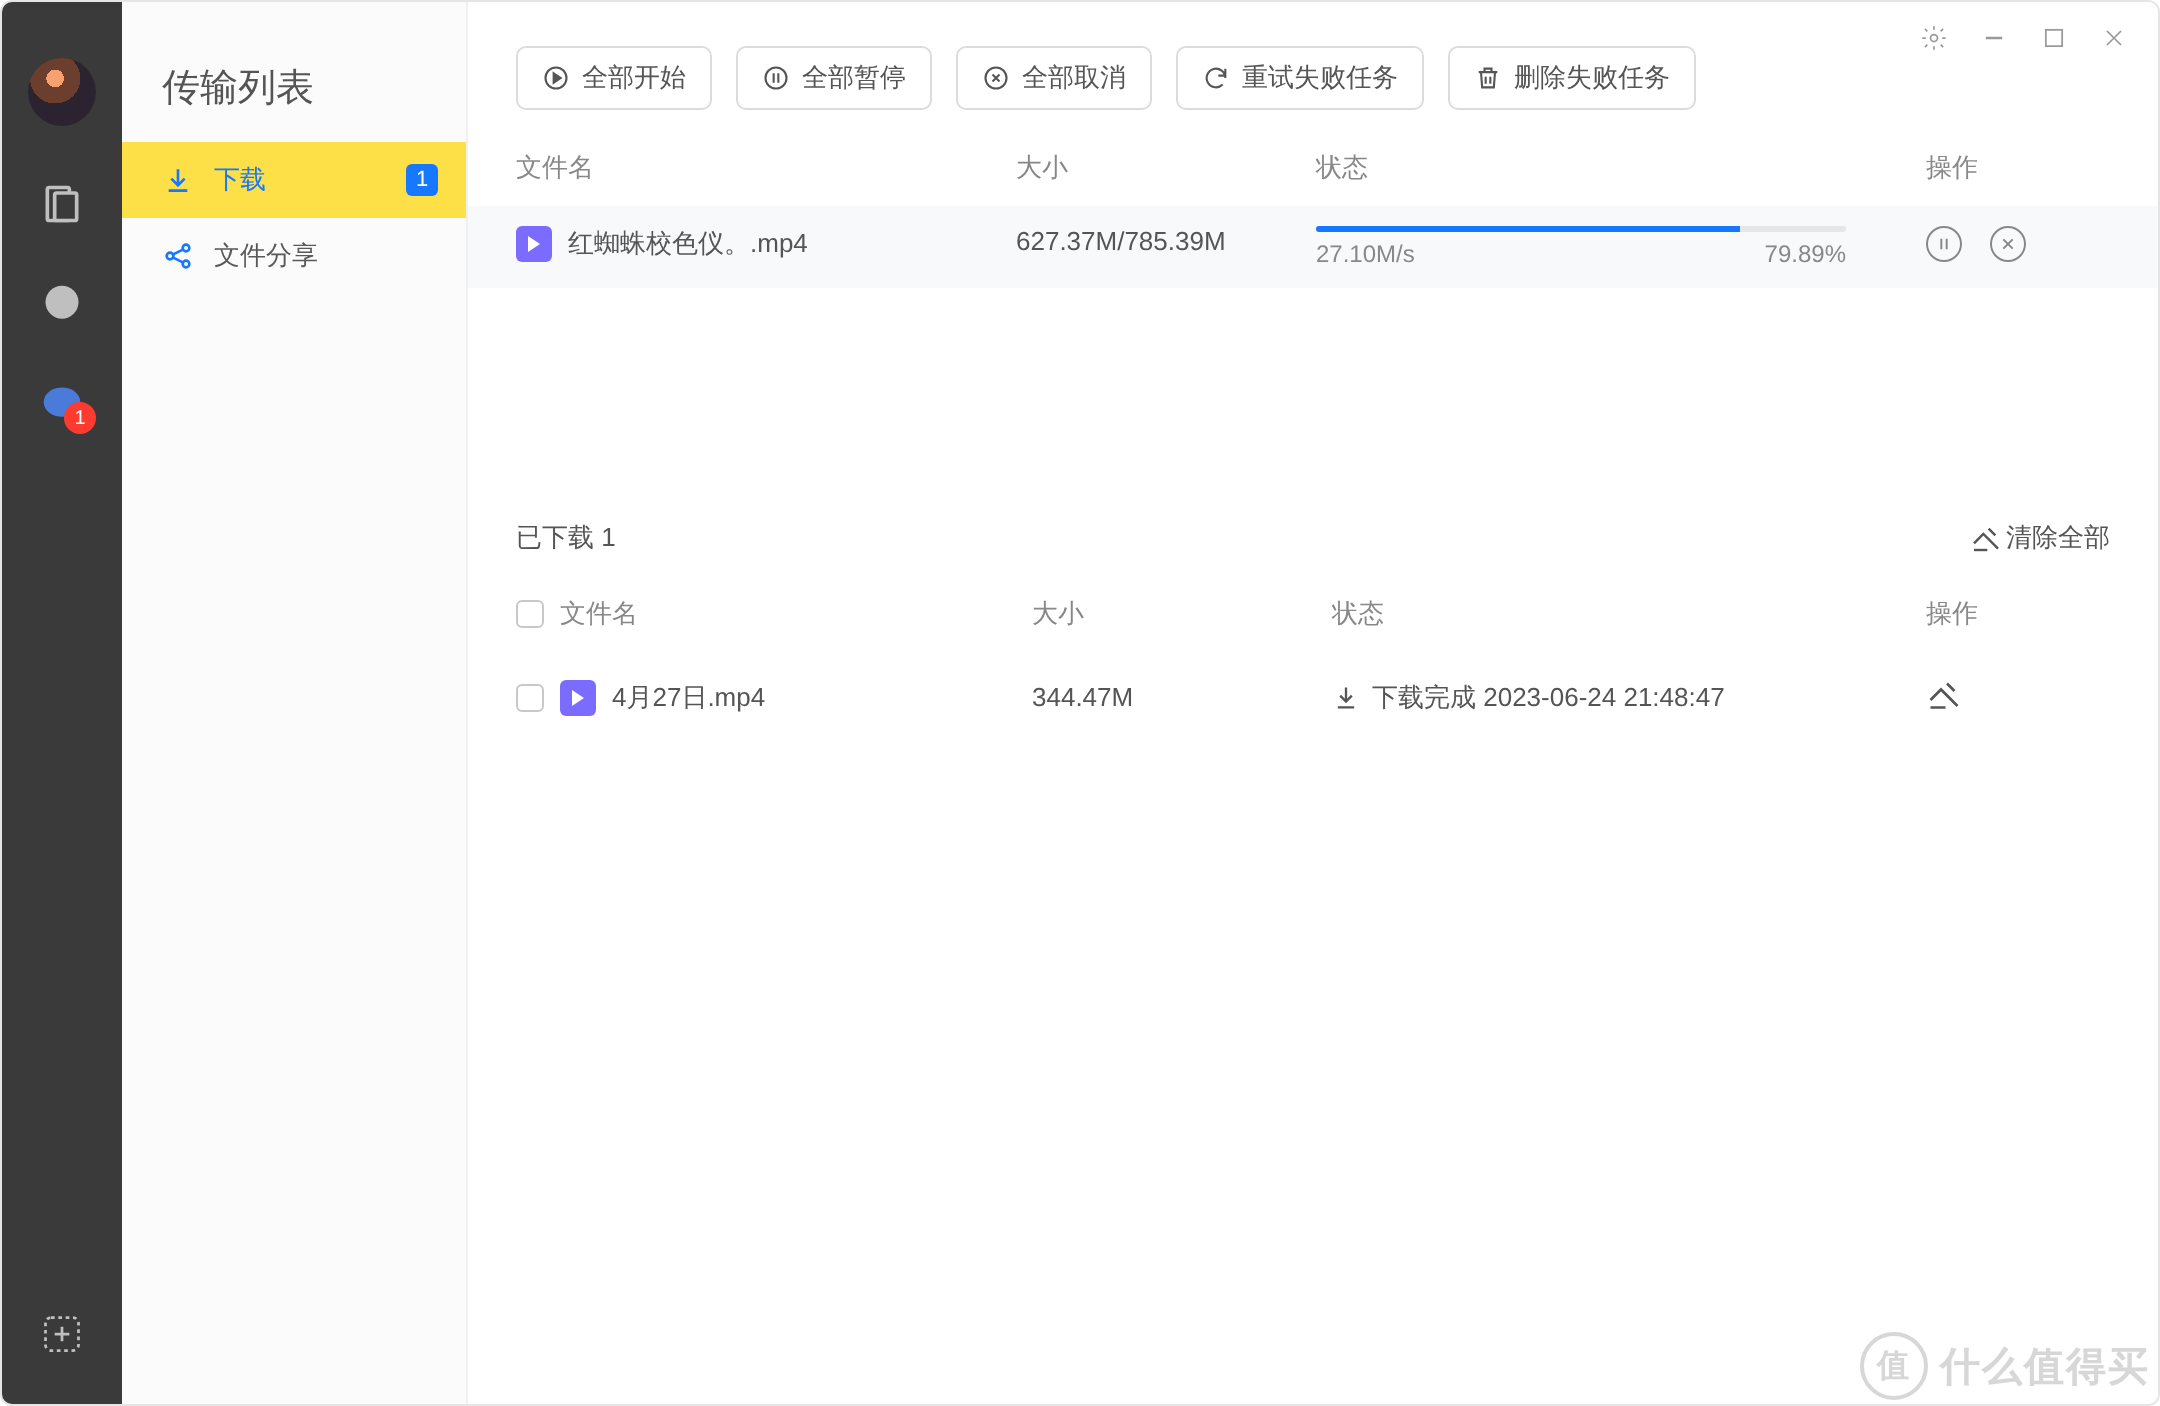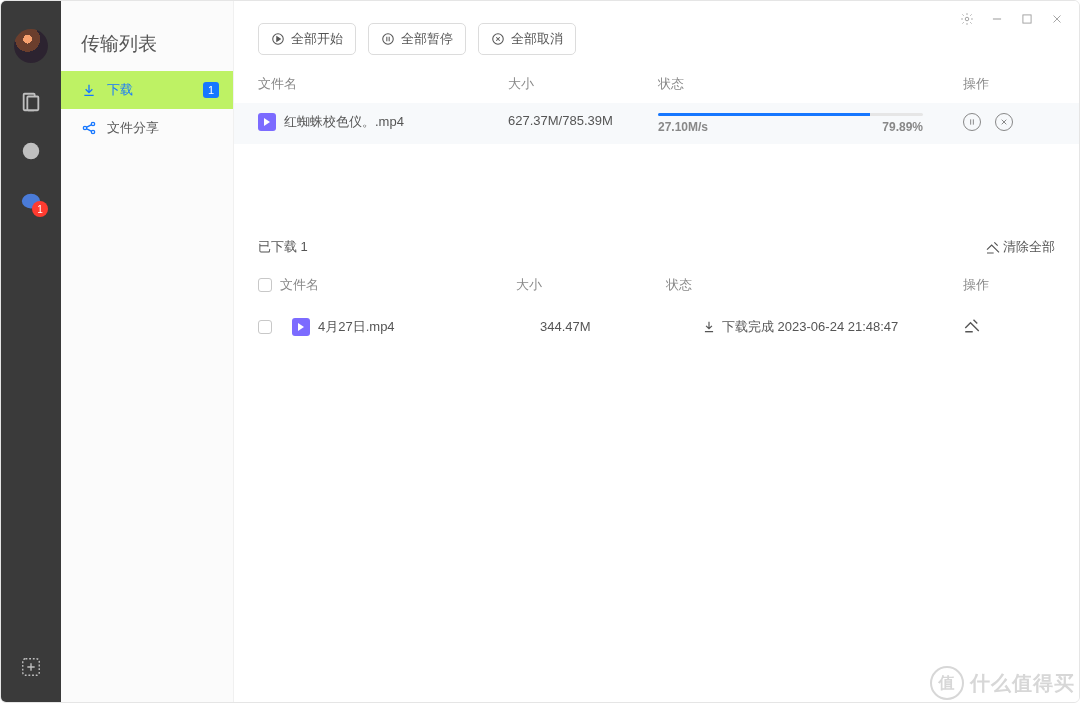--- a/index.html
+++ b/index.html
@@ -11,21 +11,21 @@
 .avatar { width: 34px; height: 34px; border-radius: 50%; background: radial-gradient(circle at 40% 30%, #f8a06e 0 14%, #6b3e2d 14% 40%, #2c2330 40%); }
 .rail-icon { width: 22px; height: 22px; display:flex; align-items:center; justify-content:center; color:#bfbfbf; cursor:pointer; position:relative; }
 .rail-icon svg { width:22px; height:22px; }
 .badge-dot { position:absolute; bottom:-4px; right:-6px; background:#ff3b30; color:#fff; font-size:10px; width:16px; height:16px; border-radius:50%; display:flex; align-items:center; justify-content:center; }
 .rail-add { position:absolute; bottom:24px; width:22px; height:22px; color:#bfbfbf; cursor:pointer; }
 
 
 .sidebar { width: 173px; background:#fbfbfb; border-right:1px solid #f0f0f0; padding-top:30px; }
 .side-title { font-size:19px; color:#555; padding:0 20px 14px; }
 .nav-item { display:flex; align-items:center; gap:10px; font-size:13px; color:#595959; padding:10px 20px; cursor:pointer; position:relative; }
-.nav-item.active { background:#bef264; color:#1677ff; }
+.nav-item.active { background:#fde047; color:#1677ff; }
 .nav-item .nicon { width:16px; height:16px; display:flex; align-items:center; justify-content:center; }
 .nav-item .nicon svg { width:16px; height:16px; }
 .count-pill { position:absolute; right:14px; background:#1677ff; color:#fff; font-size:11px; border-radius:3px; min-width:16px; height:16px; display:flex; align-items:center; justify-content:center; padding:0 4px;}
 
 
 .main { flex:1; background:#fff; display:flex; flex-direction:column; position:relative; }
 .titlebar { position:absolute; top:10px; right:14px; display:flex; gap:14px; color:#999; }
 .sysbtn { width:16px; height:16px; display:flex; align-items:center; justify-content:center; cursor:pointer; }
 .sysbtn svg{width:14px;height:14px;}
 
@@ -38,32 +38,32 @@
 .col-size { flex:0 0 150px; }
 .col-status { flex:1; }
 .col-action { flex:0 0 92px; text-align:left; }
 
 .row { display:flex; align-items:flex-start; padding:10px 24px; background:#f7f9fb; font-size:13px; color:#555; }
 .file-icon { width:18px; height:18px; margin-right:8px; background:#7c6bff; border-radius:3px; display:inline-flex; align-items:center; justify-content:center; }
 .file-icon::after{content:""; width:0;height:0;border-left:6px solid #fff;border-top:4px solid transparent;border-bottom:4px solid transparent;}
 .progress-wrap { display:flex; flex-direction:column; gap:4px; width:100%; padding-right:40px;}
 .progress-bar { height:3px; background:#e6e6e6; border-radius:2px; overflow:hidden; width:100%; }
 .progress-fill { height:100%; background:#1677ff; }
-.progress-meta { display:flex; justify-content:space-between; font-size:12px; color:#888;font-weight:bold; }
+.progress-meta { display:flex; justify-content:space-between; font-size:12px; color:#888; }
 .row-actions { display:flex; gap:14px; color:#888; }
 .row-actions .ibtn{ width:18px;height:18px; border:1.5px solid #888; border-radius:50%; display:flex;align-items:center;justify-content:center; cursor:pointer;}
 .ibtn svg{width:8px;height:8px;}
 
-.downloaded-sec { margin-top:88px; padding:0 24px; }
+.downloaded-sec { margin-top:110px; padding:0 24px; }
 .down-head { display:flex; justify-content:space-between; align-items:center; font-size:13px; color:#555; padding:6px 0 14px; }
 .clear-all { display:flex; align-items:center; gap:2px; color:#555; cursor:pointer; font-size:13px;}
 .clear-all svg{width:16px;height:16px;}
 .dthead { display:flex; align-items:center; font-size:13px; color:#888; padding:6px 0 10px; }
 .chk { width:14px; height:14px; border:1px solid #c8c8c8; border-radius:3px; margin-right:8px; cursor:pointer; flex-shrink:0;}
-.drow { display:flex; align-items:center; font-size:13px; color:#555; padding:12px 0;gap:12px; }
+.drow { display:flex; align-items:center; font-size:13px; color:#555; padding:12px 0; }
 .status-done { display:flex; align-items:center; gap:6px; }
 .status-done svg{width:14px;height:14px;}
 .erase-btn{ cursor:pointer; }
 .erase-btn svg{width:18px;height:18px;}
 
 .watermark { position:absolute; right:4px; bottom:2px; display:flex; align-items:center; gap:6px; color:#d7d7d7; font-size:20px; font-weight:600; letter-spacing:1px; }
 .watermark .wcirc{ width:34px;height:34px;border-radius:50%; border:2px solid #d7d7d7; display:flex;align-items:center;justify-content:center; font-size:16px;}
 </style>
 </head>
 <body>
@@ -161,20 +161,32 @@
             <path d="M10 8v8M14 8v8"></path>
           </svg>
           <span>全部暂停</span>
         </button>
       <button class="tbtn">
           <svg viewBox="0 0 24 24" fill="none" stroke="currentColor" stroke-width="1.8">
             <circle cx="12" cy="12" r="9"></circle>
             <path d="M9 9l6 6M15 9l-6 6"></path>
           </svg>
           <span>全部取消</span>
+        </button>
+      <button class="tbtn">
+          <svg viewBox="0 0 24 24" fill="none" stroke="currentColor" stroke-width="1.8">
+            <path d="M20 12a8 8 0 10-2.3 5.6M20 4v6h-6"></path>
+          </svg>
+          <span>重试失败任务</span>
+        </button>
+      <button class="tbtn">
+          <svg viewBox="0 0 24 24" fill="none" stroke="currentColor" stroke-width="1.8">
+            <path d="M4 7h16M9 7V4h6v3M6 7l1 13h10l1-13M10 11v6M14 11v6"></path>
+          </svg>
+          <span>删除失败任务</span>
         </button>
     </div>
 
     <div class="thead">
       <div class="col-name">文件名</div>
       <div class="col-size">大小</div>
       <div class="col-status">状态</div>
       <div class="col-action">操作</div>
     </div>
 

